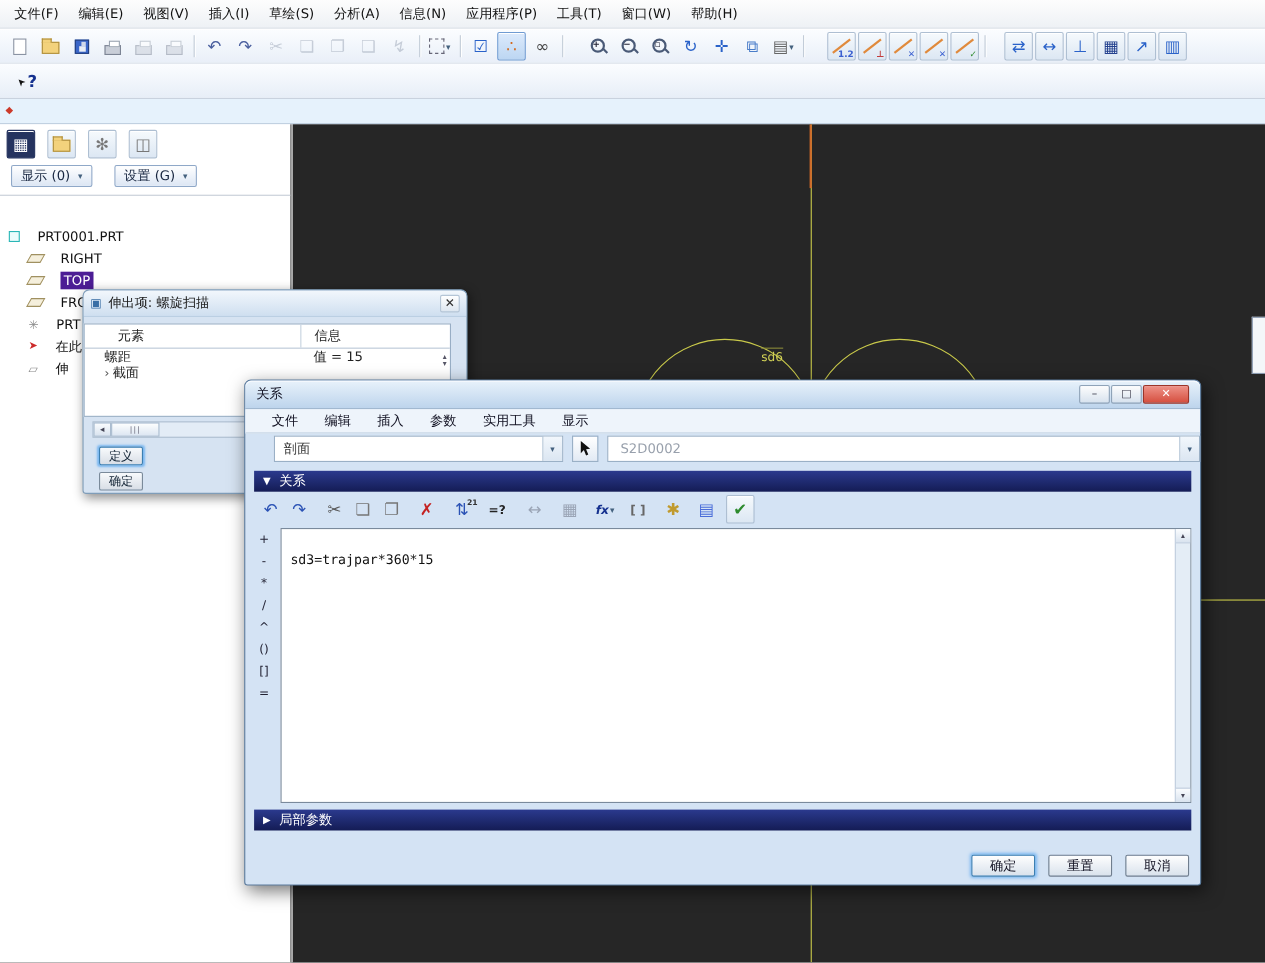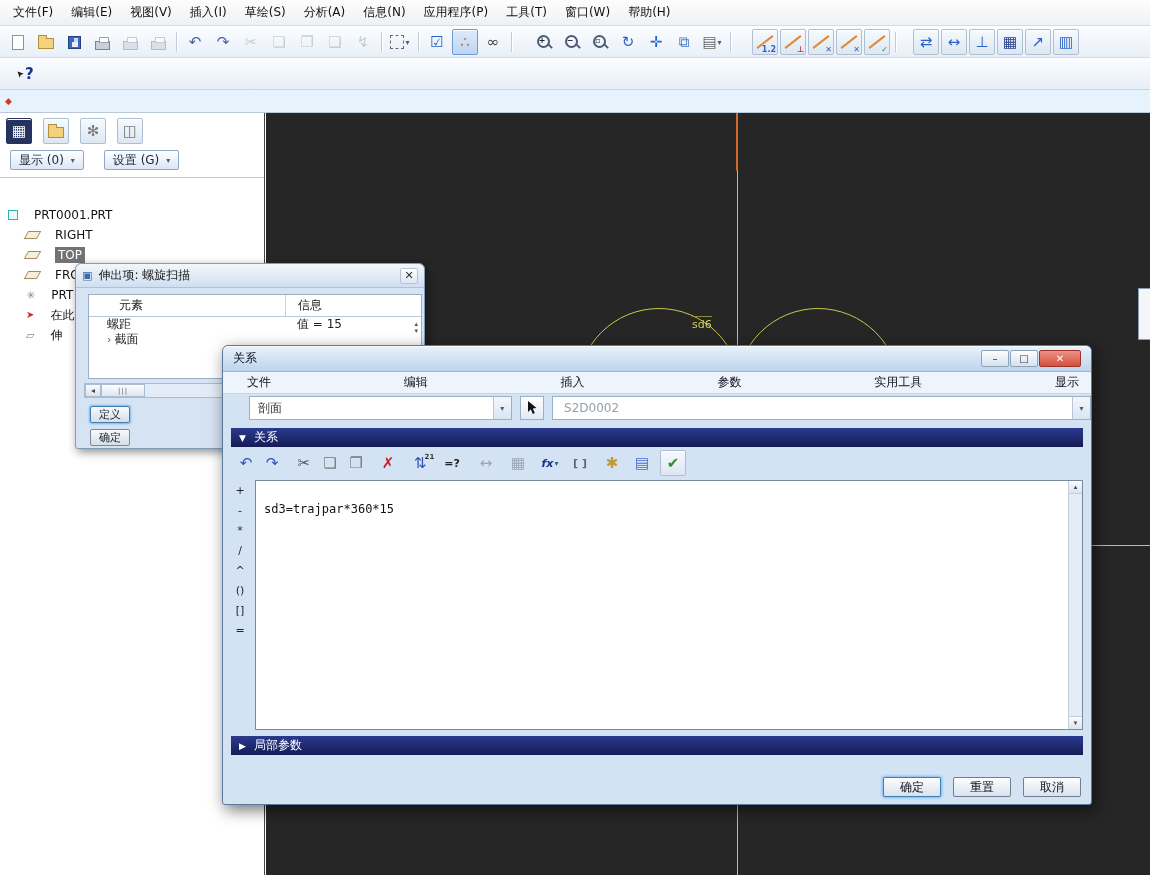--- a/index.html
+++ b/index.html
@@ -49,21 +49,21 @@
 
   
   .nav-panel{position:absolute;left:0;top:113px;width:265px;height:762px;background:#fff;border-right:1px solid #444;}
   .nav-tools{position:absolute;top:5px;left:5px;display:flex;gap:9px;align-items:center;}
   .nav-filterbtns{position:absolute;top:37px;left:10px;display:flex;gap:20px;}
   .nav-btn{height:20px;padding:2px 8px;font-size:12px;color:#17253f;border:1px solid #8fa8c8;background:linear-gradient(#ffffff,#dce6f4);display:flex;gap:6px;align-items:center;border-radius:2px;}
   .nav-sep{position:absolute;top:64px;left:0;width:100%;height:1px;background:#c5ccd6;}
   .tree{position:absolute;top:92px;left:8px;right:2px;}
   .tree-item{height:20px;display:flex;align-items:center;gap:16px;font-size:12px;color:#111;}
   .tree-indent{padding-left:18px;}
-  .tree-label.selected{background:#737373;color:#fff;padding:1px 3px;}
+  .tree-label.selected{background:#4c1d95;color:#fff;padding:1px 3px;}
   .ic-part{width:10px;height:10px;border:1px solid #2ab6b6;background:#eafcfc;flex:none;}
   .ic-plane{width:13px;height:8px;border:1px solid #a09060;background:#f5efdc;transform:skewX(-30deg);flex:none;}
   .ic-glyph{font-size:11px;line-height:1;flex:none;}
   .ic-csys{color:#8a8a8a;}
   .ic-insert{color:#cc2a2a;font-size:10px;}
   .ic-feat{color:#888;}
 
   
   .canvas{position:absolute;left:266px;top:113px;width:884px;height:762px;background:#262626;overflow:hidden;}
   .centerline-v{position:absolute;left:471px;top:0;width:1px;height:100%;background:#c9c94a;}
@@ -73,21 +73,21 @@
   .circle-left{left:311px;top:195px;}
   .circle-right{left:470px;top:195px;}
   .dim-label{position:absolute;left:426px;top:203px;color:#cfcf55;font-size:11px;border-top:1px solid #8a8a3a;padding-top:1px;}
   .edge-frag{position:absolute;left:872px;top:175px;width:12px;height:52px;background:#f4f6f9;border:1px solid #8a9ab0;border-right:none;}
 
   
   .feature-dialog{position:absolute;left:75px;top:263px;width:350px;height:186px;z-index:10;background:#d6e3f2;border:1px solid #7f9db9;border-radius:6px 6px 3px 3px;box-shadow:2px 3px 10px rgba(0,0,0,.45);}
   .fd-title{height:24px;display:flex;align-items:center;padding:0 6px;gap:6px;background:linear-gradient(#f2f7fc,#cfdff0);border-bottom:1px solid #aac2da;border-radius:6px 6px 0 0;font-size:12px;color:#1a1a1a;}
   .fd-ticon{color:#3a6ea5;font-size:11px;}
   .fd-close{margin-left:auto;width:18px;height:16px;display:flex;align-items:center;justify-content:center;font-size:11px;color:#333;border:1px solid #b5c5d6;background:linear-gradient(#fff,#dde6f0);border-radius:2px;}
-  .fd-table{position:absolute;left:12px;top:30px;width:334px;height:85px;background:#fff;border:1px solid #98aec5;overflow:hidden;}
+  .fd-table{position:absolute;left:0;top:30px;width:334px;height:85px;background:#fff;border:1px solid #98aec5;overflow:hidden;}
   .fd-head{display:flex;height:22px;align-items:center;border-bottom:1px solid #b9c7d6;font-size:12px;color:#222;}
   .fd-head .fd-c1{width:196px;padding-left:30px;}
   .fd-head .fd-c2{flex:1;padding-left:12px;border-left:1px solid #c5d2df;height:100%;display:flex;align-items:center;}
   .fd-row{display:flex;height:15px;align-items:center;font-size:12px;color:#222;}
   .fd-row .fd-c1{width:196px;padding-left:18px;display:flex;gap:3px;align-items:center;}
   .fd-row .fd-c2{flex:1;padding-left:12px;white-space:nowrap;}
   .fd-exp{color:#555;font-size:11px;}
   .fd-spin{position:absolute;right:3px;top:26px;display:flex;flex-direction:column;line-height:7px;font-size:7px;color:#556;}
   .fd-hscroll{position:absolute;left:8px;top:119px;width:334px;height:15px;background:#e3ecf6;border:1px solid #aabccf;display:flex;align-items:stretch;}
   .fd-sbtn{width:16px;display:flex;align-items:center;justify-content:center;font-size:8px;color:#445;background:linear-gradient(#fafcfe,#d9e3ef);border:1px solid #aabccf;}
@@ -96,21 +96,21 @@
   .fd-btn{position:absolute;left:14px;width:40px;height:17px;font-size:11px;font-family:inherit;color:#123;background:linear-gradient(#f8fafc,#d8dee6);border:1px solid #7a8a9a;border-radius:2px;}
   .fd-define{top:142px;border-color:#3c7fb1;box-shadow:0 0 2px 1px #79b7f1;}
   .fd-ok{top:165px;}
 
   
   .relations-dialog{position:absolute;left:222px;top:345px;width:870px;height:460px;z-index:20;background:#d4e3f4;border:1px solid #5a7a9c;border-radius:6px 6px 3px 3px;box-shadow:3px 5px 16px rgba(0,0,0,.55);}
   .rd-title{height:26px;display:flex;align-items:center;padding:0 10px;background:linear-gradient(#e8f2fb,#bdd4ec);border-bottom:1px solid #9cb4cc;border-radius:6px 6px 0 0;font-size:12px;color:#112;box-shadow:inset 0 1px 0 rgba(255,255,255,.7);}
   .win-controls{margin-left:auto;display:flex;gap:1px;}
   .win-btn{width:28px;height:17px;display:flex;align-items:center;justify-content:center;font-size:10px;color:#334;background:linear-gradient(#fdfdfd,#d7e2ee);border:1px solid #8fa3b8;border-radius:2px;}
   .win-close{width:42px;color:#fff;background:linear-gradient(#ee9288,#d54f3f);border-color:#9c3428;}
-  .rd-menubar{height:22px;background:#eef4fb;border-bottom:1px solid #c8d6e6;display:flex;align-items:center;padding-left:12px;font-size:12px;color:#112;justify-content:space-between;}
+  .rd-menubar{height:22px;background:#eef4fb;border-bottom:1px solid #c8d6e6;display:flex;align-items:center;padding-left:12px;font-size:12px;color:#112;}
   .rd-menu-item{padding:0 12px;}
   .rd-lookin-label{margin:6px 0 2px 26px;font-size:12px;color:#112;height:16px;}
   .rd-lookin-row{display:flex;align-items:center;margin:2px 0 0 26px;gap:8px;height:24px;}
   .combo{height:24px;background:#fff;border:1px solid #9ab0c6;display:flex;align-items:center;font-size:12px;padding-left:8px;position:relative;}
   .combo1{width:282px;color:#333;}
   .combo2{width:579px;color:#98a0ac;padding-left:11px;}
   .combo-arrow{position:absolute;right:0;top:0;width:18px;height:100%;background:linear-gradient(#f2f7fc,#dbe6f2);border-left:1px solid #b5c6d8;display:flex;align-items:center;justify-content:center;font-size:8px;color:#44617e;}
   .pick-btn{width:26px;height:24px;background:linear-gradient(#ffffff,#e2eaf4);border:1px solid #9ab0c6;display:flex;align-items:center;justify-content:center;}
   .rd-sec{margin:8px 8px 0 8px;height:19px;background:linear-gradient(#2b3a8e,#141c55);color:#fff;font-size:12px;display:flex;align-items:center;gap:8px;padding-left:8px;}
   .rd-sec .tri{font-size:9px;}

